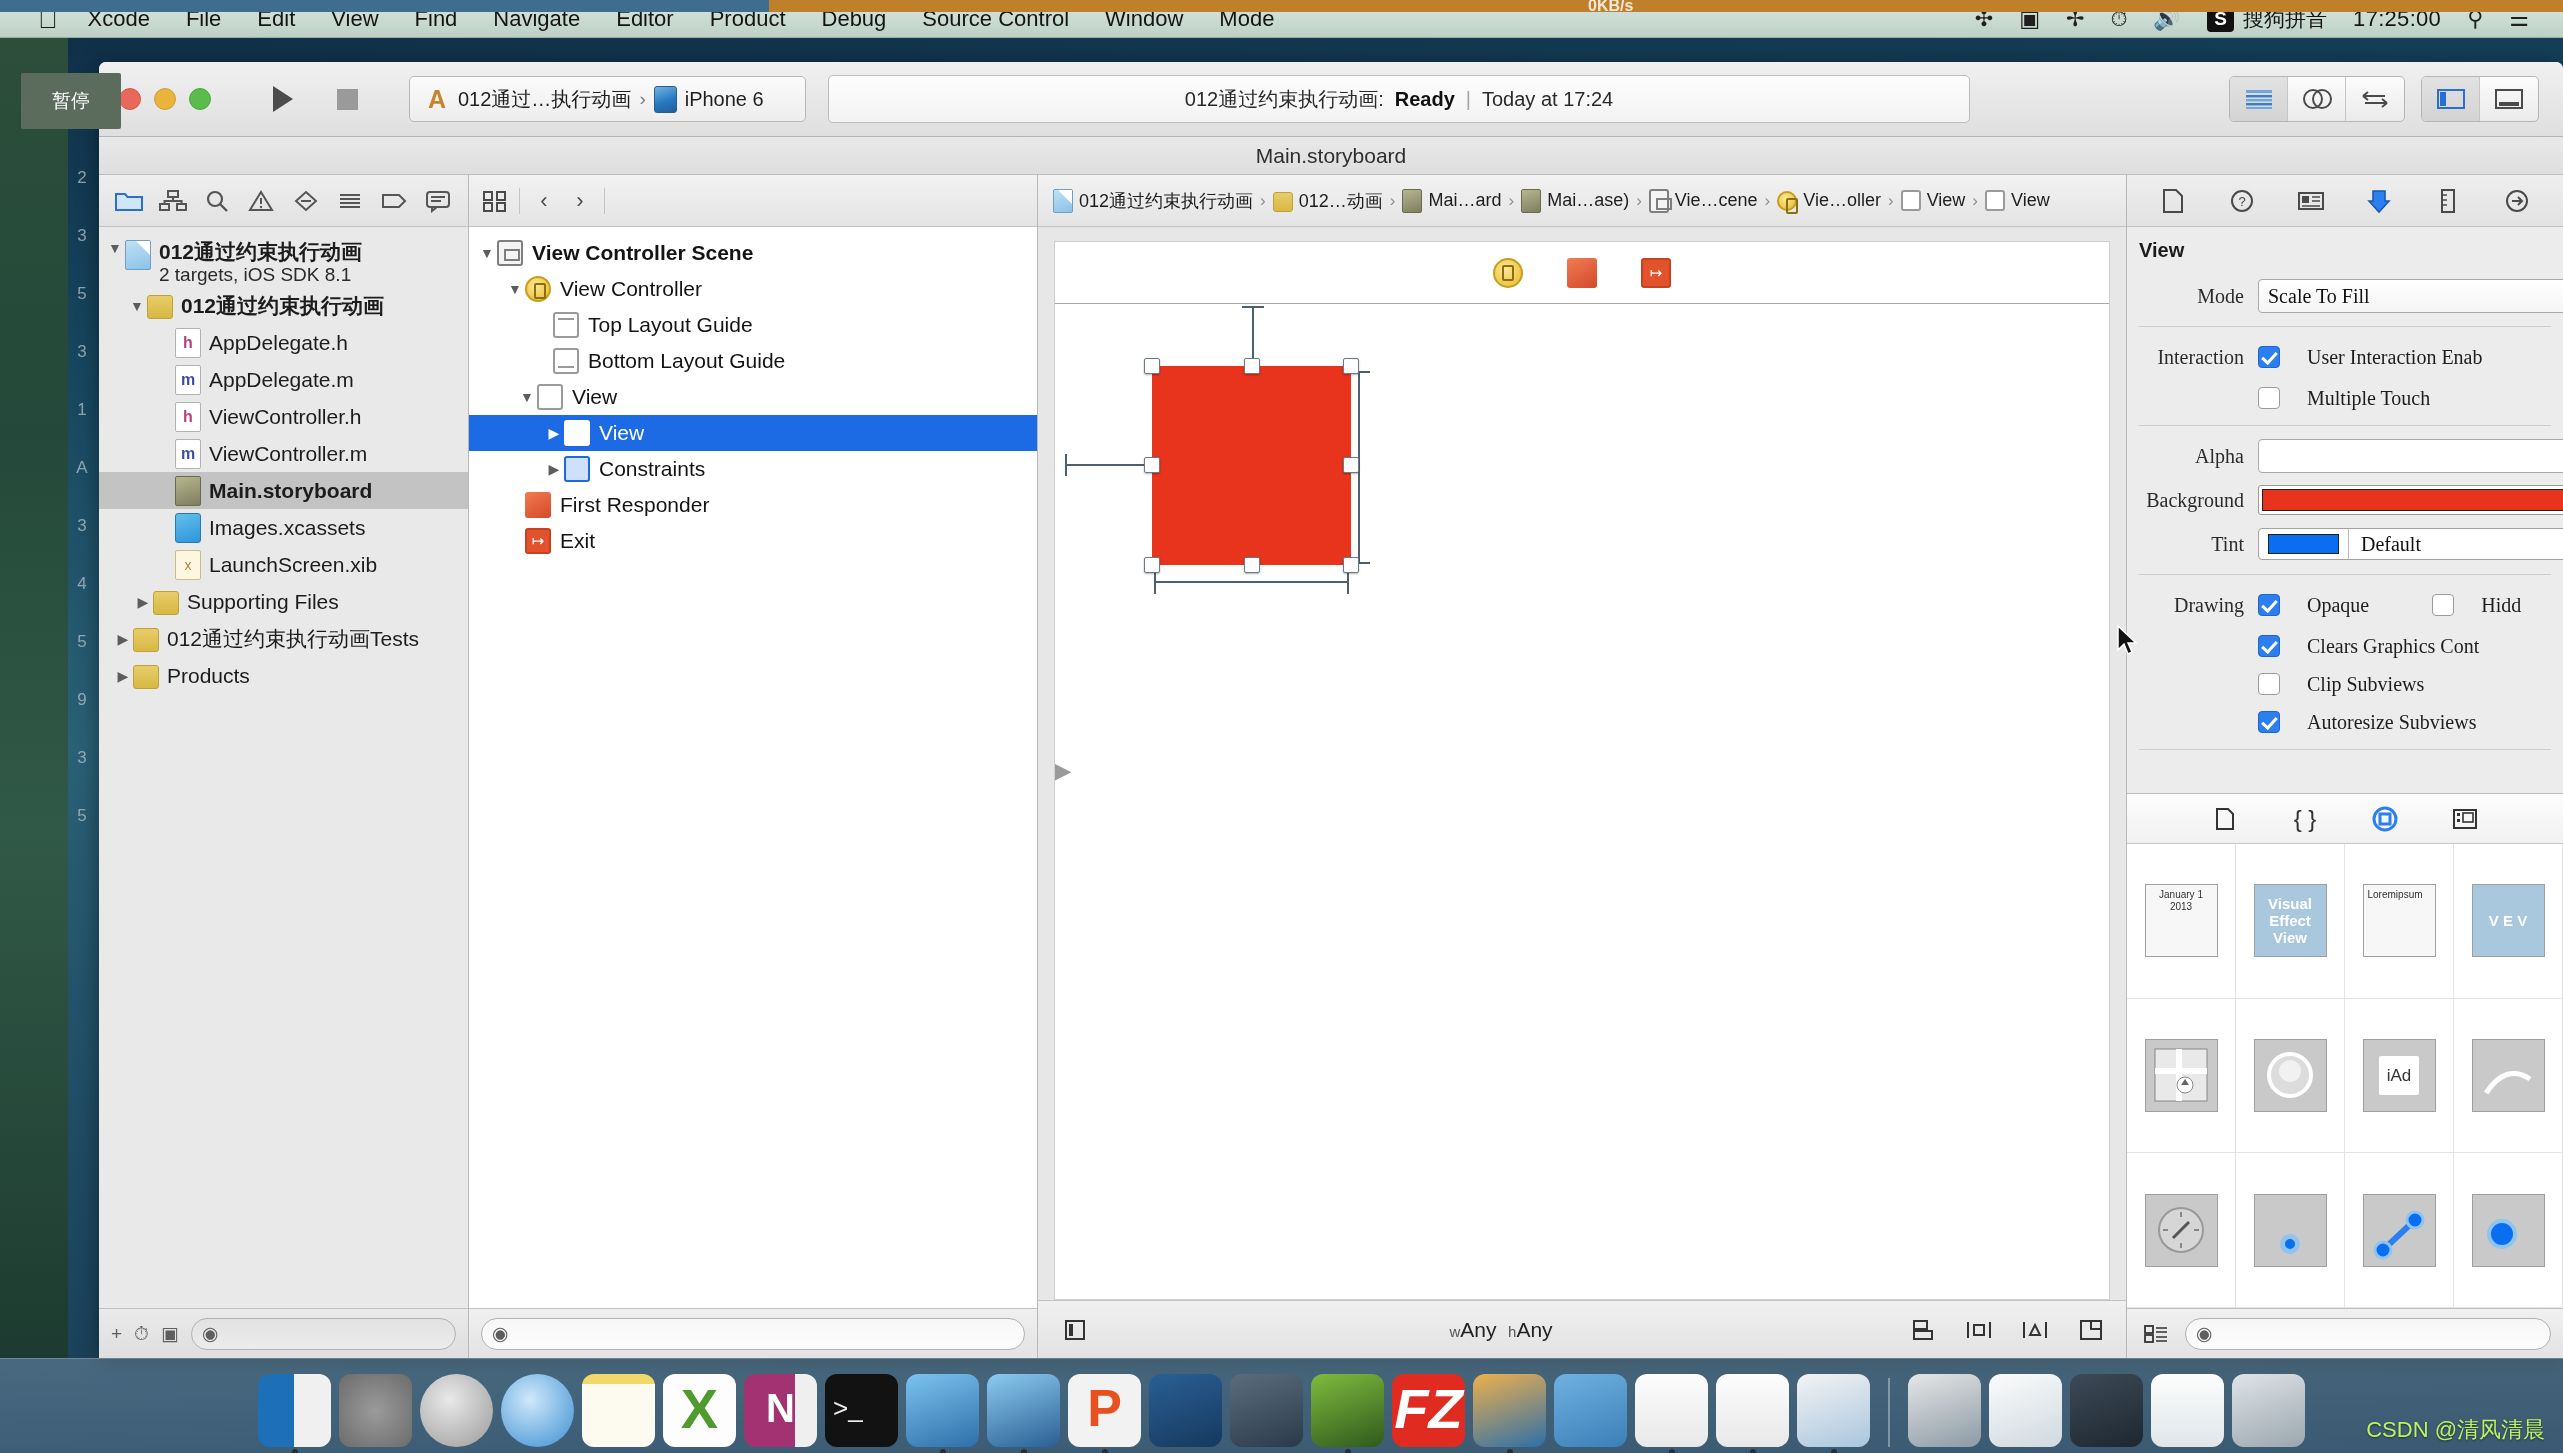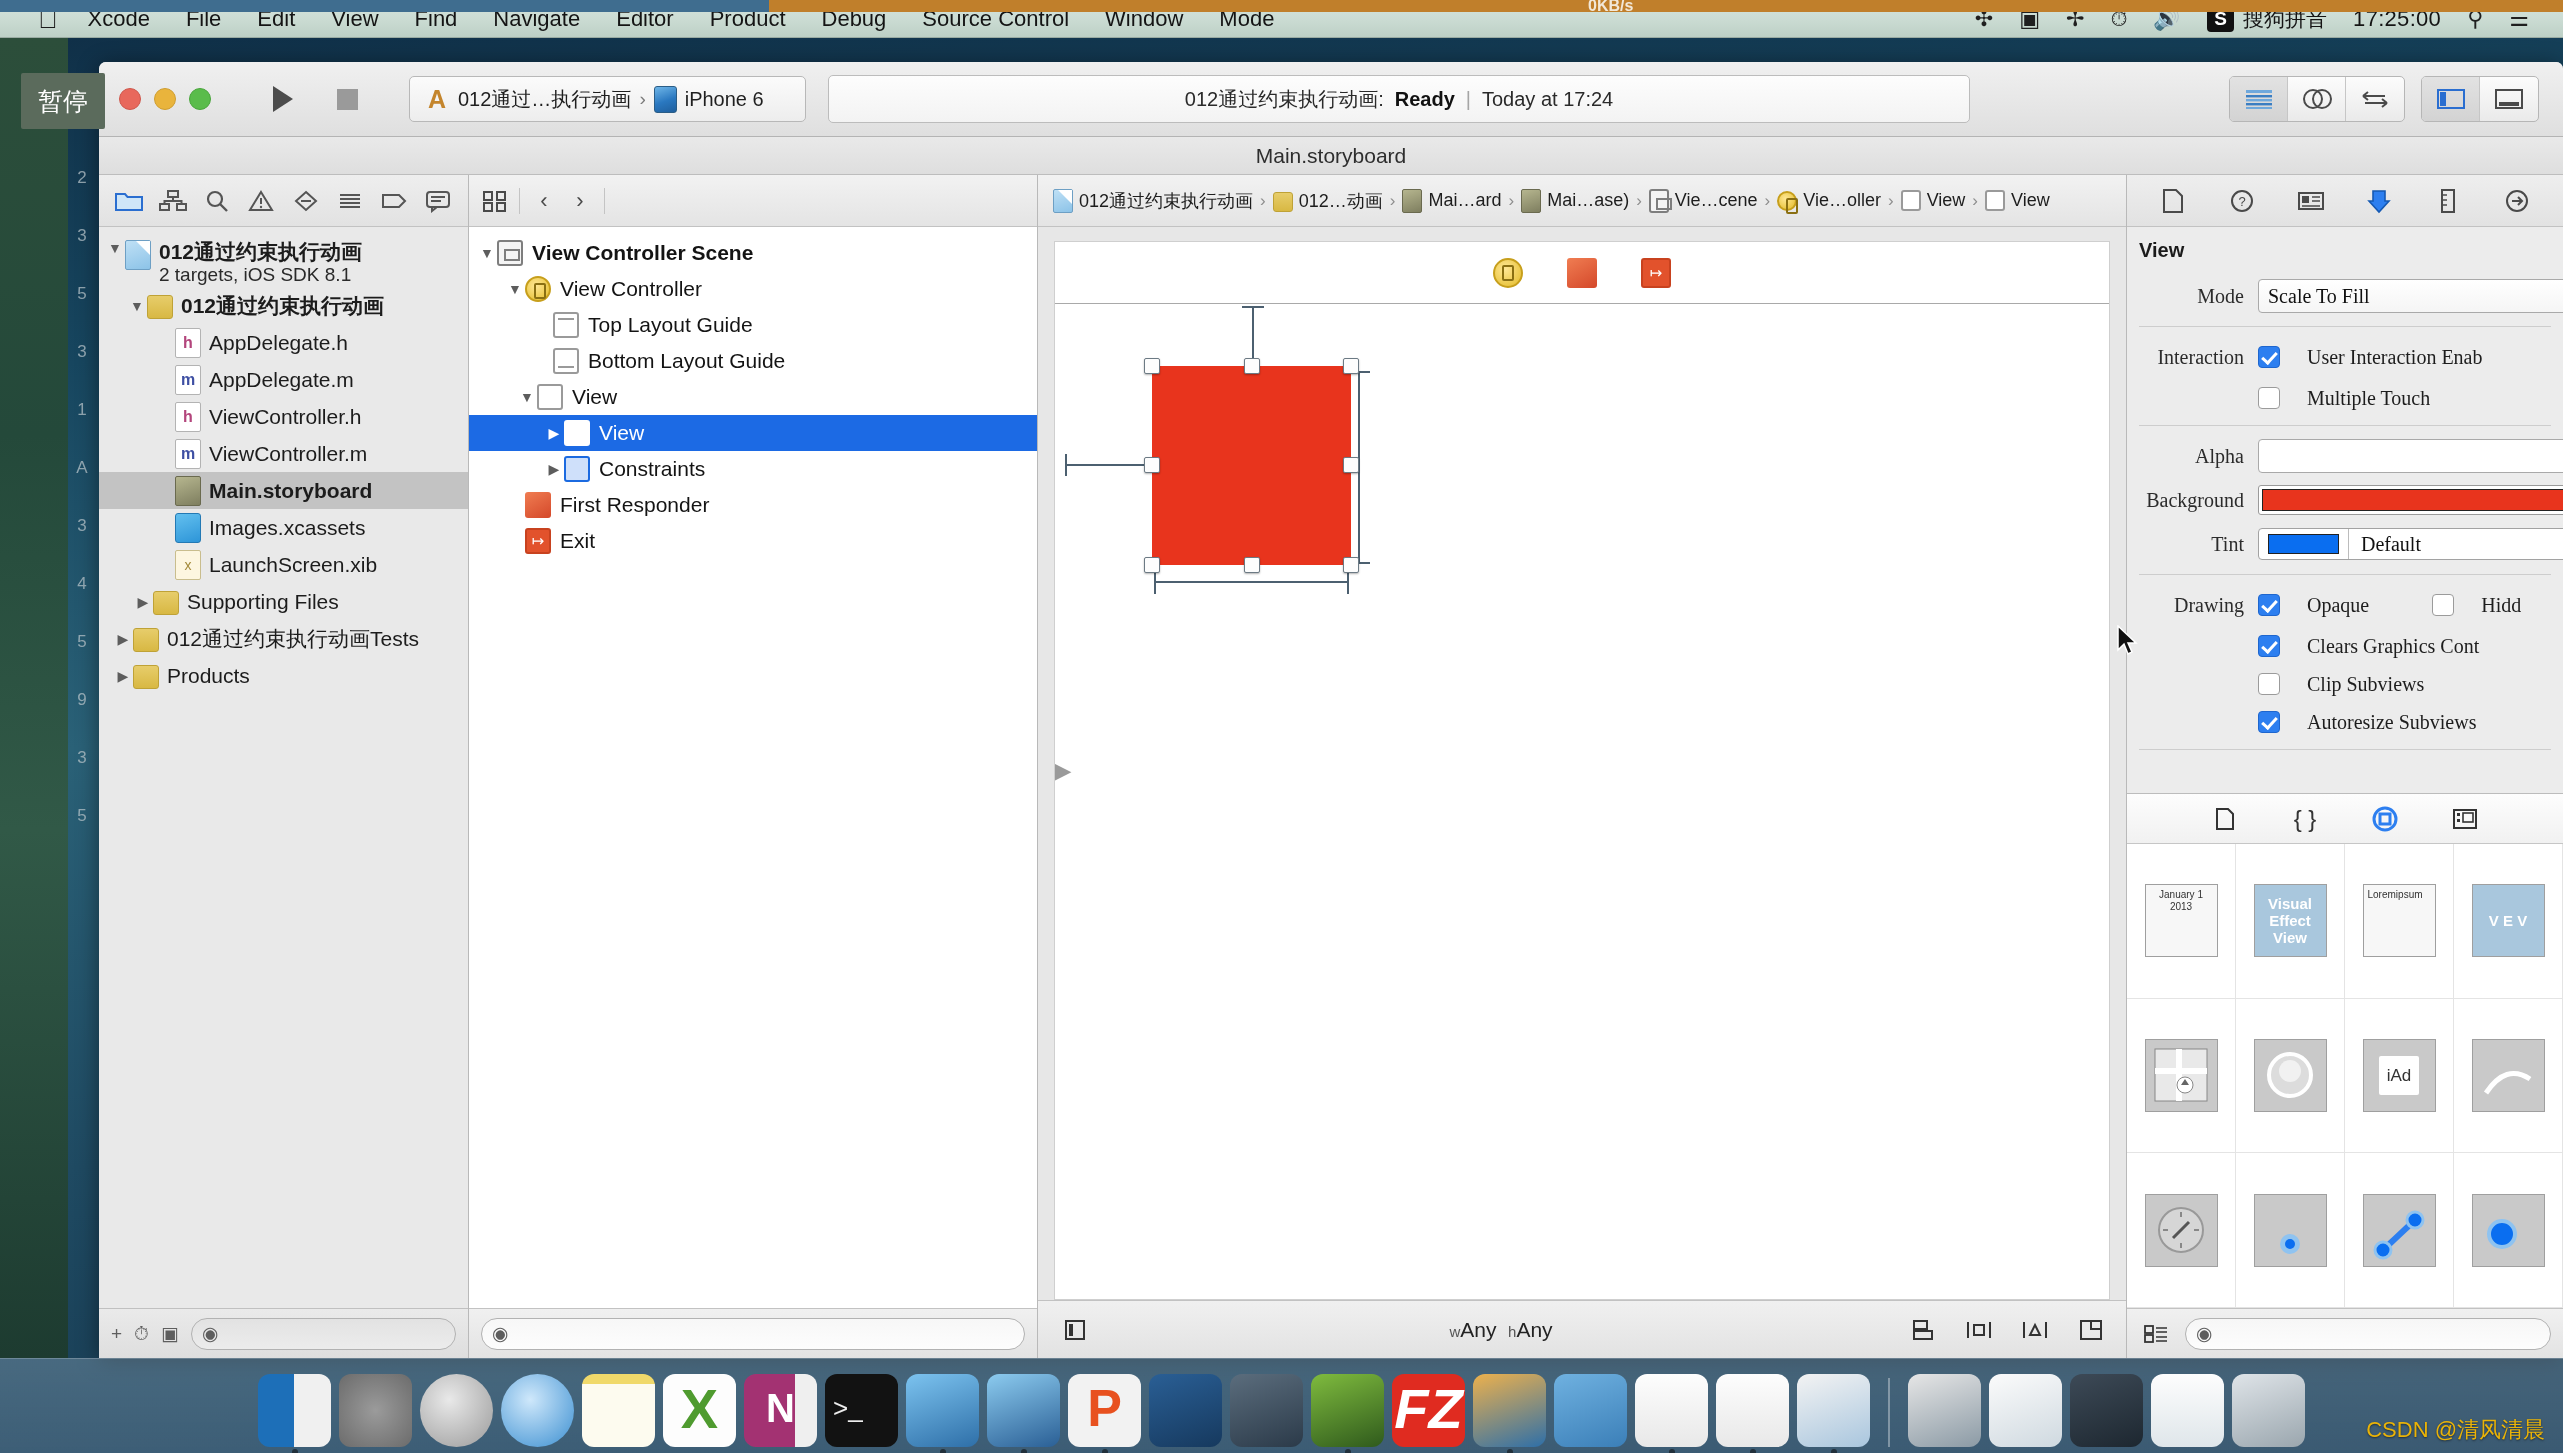--- a/index.html
+++ b/index.html
@@ -60,22 +60,22 @@
   .mb-ime {
     background: #111; color: #fff; width: 27px; height: 27px; border-radius: 4px;
     display: inline-flex; align-items: center; justify-content: center;
     font-weight: bold; font-size: 19px; margin-left: 26px;
   }
   .mb-ime-label { font-size: 21px; color: #141414; margin-left: 9px; }
   .mb-clock { font-size: 22px; color: #141414; margin-left: 26px; letter-spacing: 0.3px; }
 
   
   .pause-chip {
-    position: absolute; left: 21px; top: 73px; width: 84px; height: 56px;
-    background: #5b6b5c; color: #fff; font-size: 25px;
+    position: absolute; left: 21px; top: 73px; width: 100px; height: 56px;
+    background: #5b6b5c; color: #fff; font-size: 19px;
     display: flex; align-items: center; justify-content: center; z-index: 55;
     border-radius: 2px;
   }
 
   
   .xwin {
     position: absolute; left: 99px; top: 62px; width: 2464px; height: 1296px;
     background: #ececec; z-index: 30;
     border-radius: 7px 7px 0 0;
     box-shadow: 0 3px 22px rgba(0,0,0,.45);
@@ -365,21 +365,21 @@
     position:absolute; left:0; bottom:0; width:2563px; height:95px;
     background: linear-gradient(180deg, rgba(140,165,185,.40), rgba(90,120,145,.55));
     display:flex;align-items:flex-end;justify-content:center; gap:8px;
     padding-bottom:6px; z-index:40;
     border-top:1px solid rgba(255,255,255,.25);
   }
   .dock-icon{width:73px;height:73px;border-radius:12px;position:relative;}
   .dock-dot{position:absolute;left:50%;bottom:-8px;margin-left:-3px;width:6px;height:6px;border-radius:50%;background:#22303b;}
   .dock-sep{width:2px;height:69px;background:rgba(255,255,255,.35);margin:0 10px;}
   .watermark{
-    position:absolute;right:18px;bottom:8px;color:#eab308;font-size:22px;z-index:70;
+    position:absolute;right:18px;bottom:8px;color:#bef264;font-size:22px;z-index:70;
     text-shadow:0 1px 2px rgba(0,0,0,.5);
     margin-left:44px;
   }
 </style>
 </head>
 <body>
 
 <div class="desktop">
   <div class="desktop-left-strip"></div>
   <div class="desktop-numbers">

